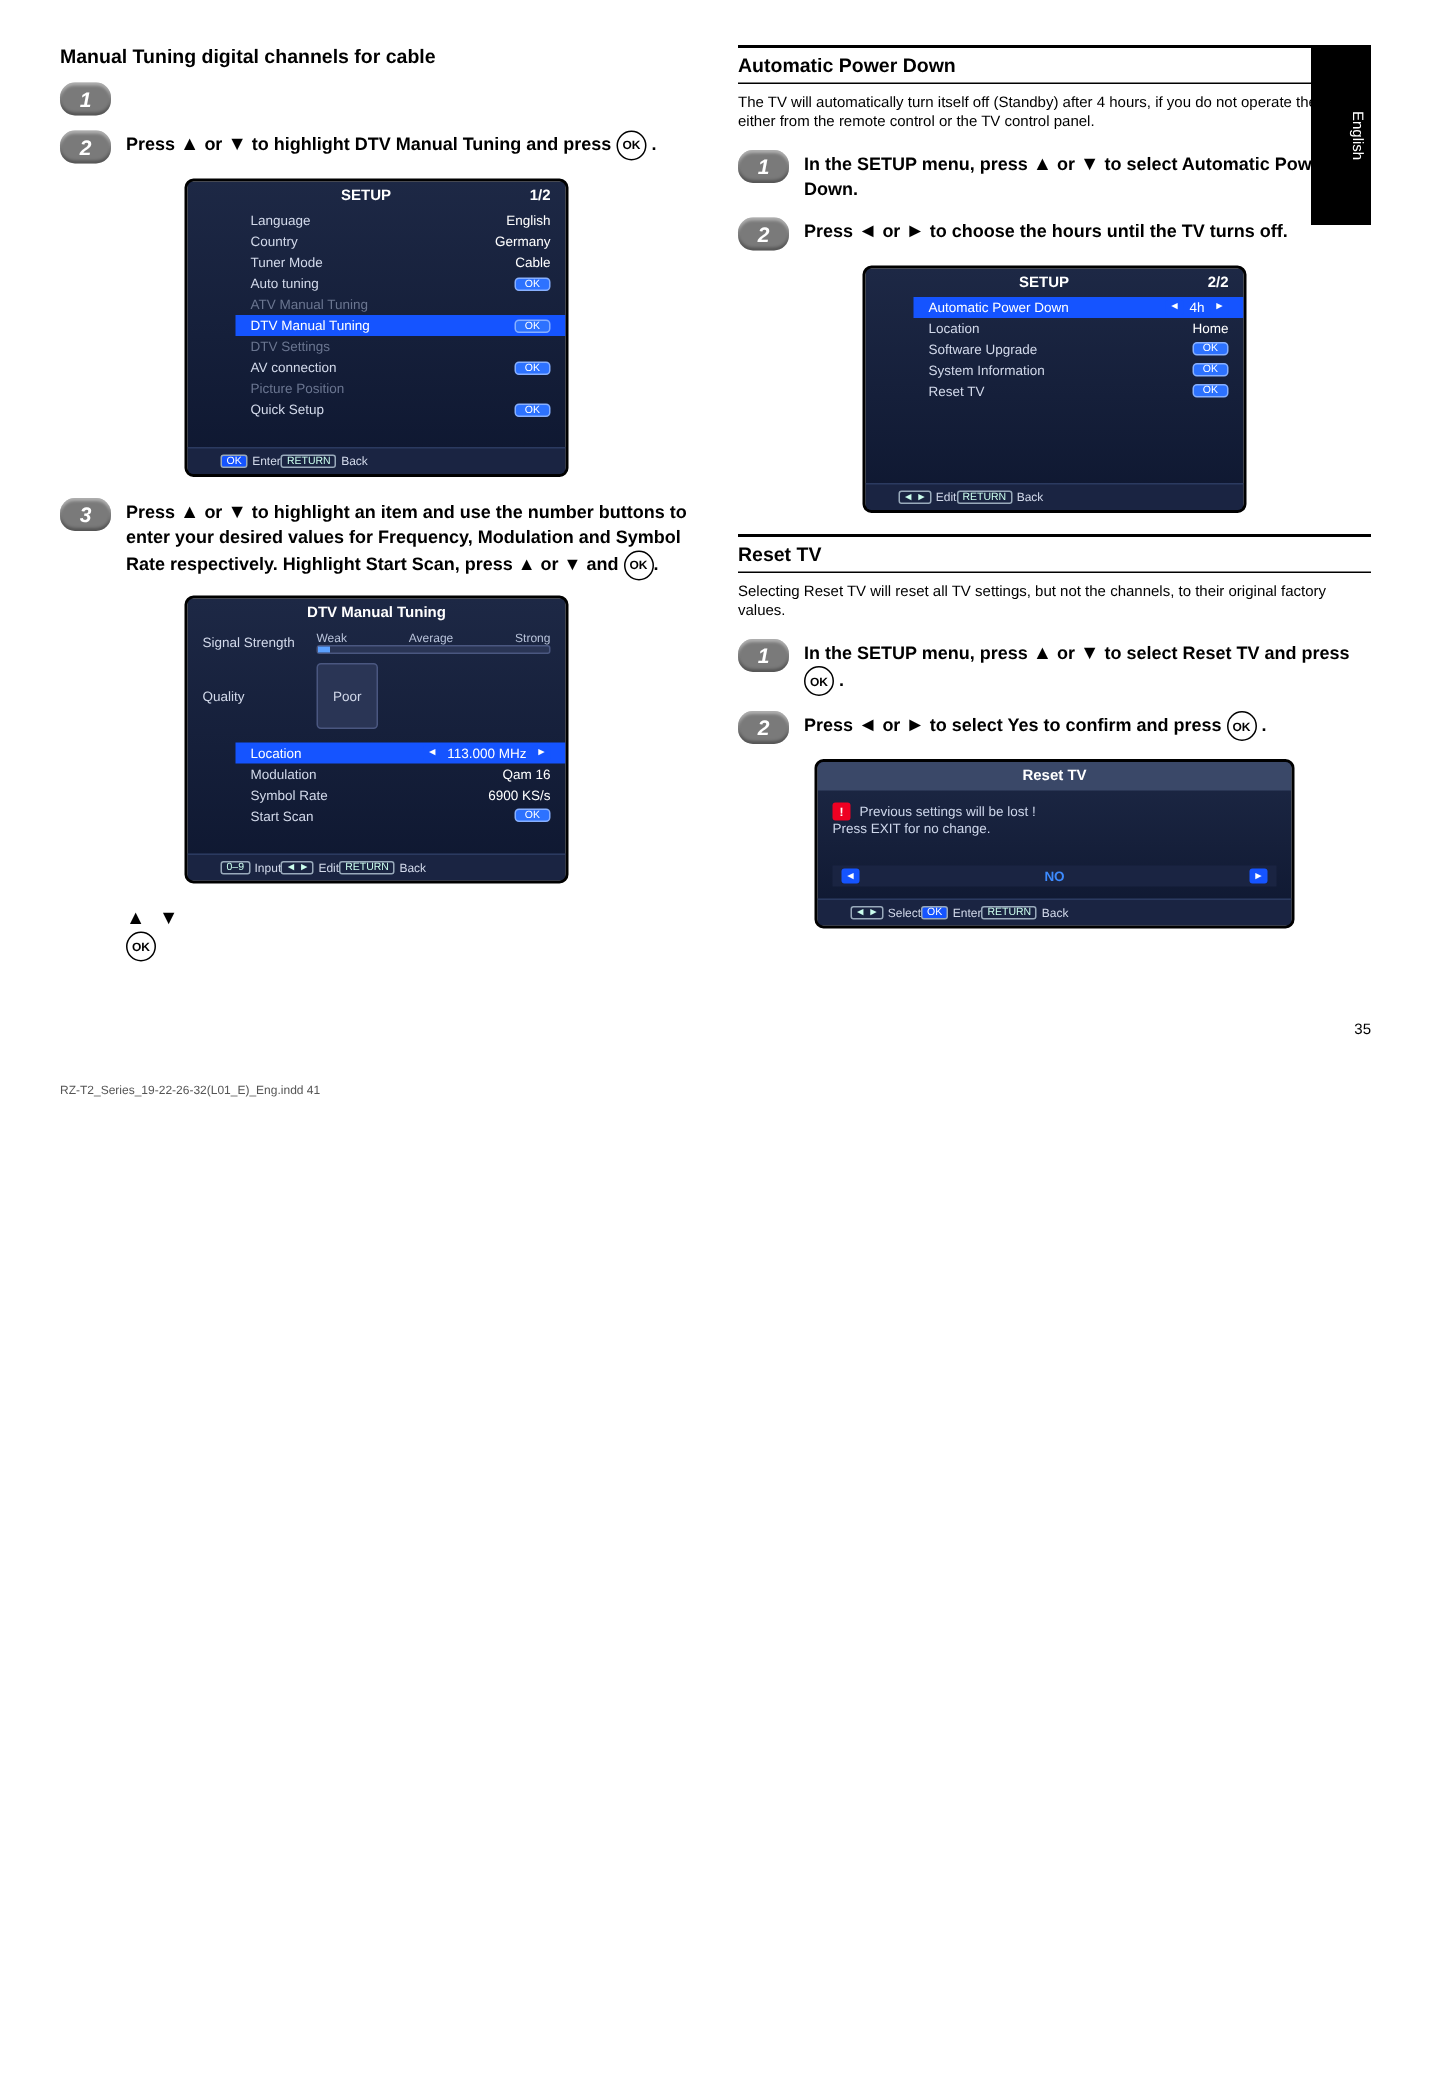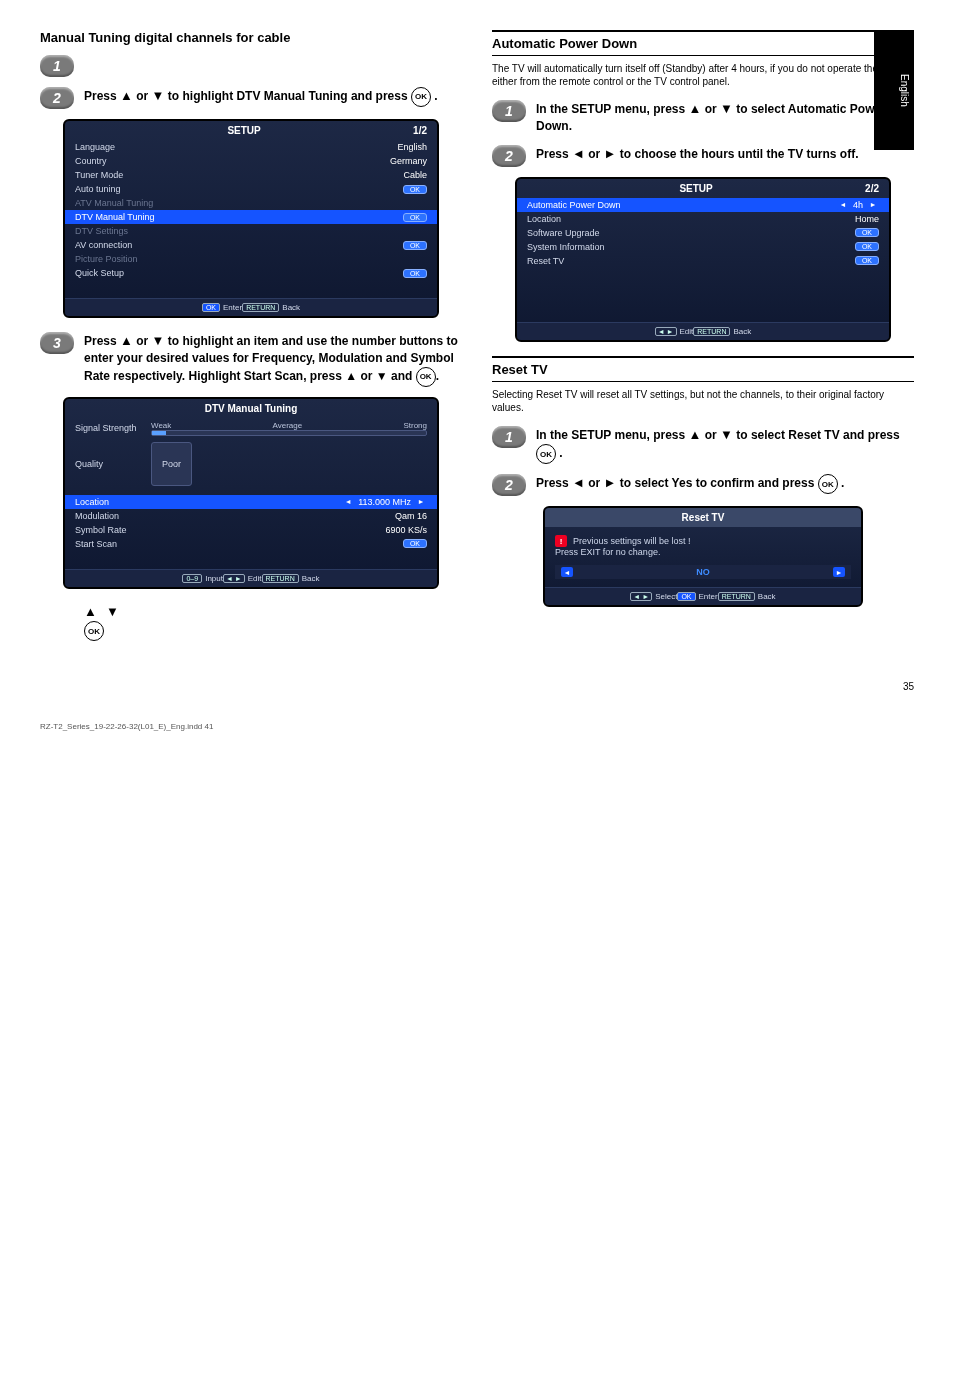--- a/index.html
+++ b/index.html
@@ -60,21 +60,21 @@
     vertical-align: middle;
   }
   .tri { font-size: 13px; }
   .indent { margin-left: 44px; font-size: 11px; line-height: 1.4; margin-bottom: 10px; }
 
   
   .osd {
     background: linear-gradient(#1d2845, #0e1730);
     border: 2px solid #000;
     border-radius: 6px;
-    width: 376px;
+    width: 256px;
     margin: 6px auto 14px auto;
     color: #d2d9ea;
     font-size: 9px;
     overflow: hidden;
   }
   .osd-header {
     display: flex;
     justify-content: space-between;
     padding: 4px 10px;
     font-weight: bold;
@@ -82,20 +82,21 @@
     font-size: 10px;
   }
   .osd-header .hcenter { flex: 1; text-align: center; }
   .osd-header .hright { }
   .osd-row {
     display: flex;
     justify-content: space-between;
     align-items: center;
     padding: 1px 10px;
     min-height: 14px;
+    margin-left: 32px;
   }
   .osd-row.sel { background: #1554ff; color: #fff; }
   .osd-row.dim { color: #6a7590; }
   .osd-row .val { color: #fff; }
   .okpill {
     background: #2d72ff;
     color: #fff;
     border: 1px solid #88b0ff;
     border-radius: 3px;
     padding: 0 6px;
@@ -114,23 +115,23 @@
     height: 10px;
     display: inline-flex;
     align-items: center;
     justify-content: center;
     font-size: 7px;
     border-radius: 2px;
   }
   .osd-blank { height: 18px; }
   .osd-footer {
     display: flex;
-    justify-content: center;
-    align-items: center;
-    padding: 4px 2px;
+    justify-content: flex-start;
+    align-items: center;
+    padding: 4px 22px;
     background: #1a2442;
     border-top: 1px solid #2b3a60;
     font-size: 8px;
   }
   .foot-item { display: flex; align-items: center; gap: 3px; }
   .key-ok { border: 1px solid #9ab; background:#1554ff; color:#fff; padding: 0 3px; border-radius: 2px; font-size: 7px; }
   .key-return { border: 1px solid #9ab; color:#cfe; padding: 0 3px; border-radius: 2px; font-size: 7px; }
   .key-nav { border: 1px solid #9ab; color:#cfe; padding: 0 2px; border-radius: 2px; font-size: 7px; }
 
   
@@ -142,21 +143,21 @@
   .sig-bar .fill { height:100%; width:5%; background:#5aa0ff; }
   .qual-pill { background:#2a3555; border:1px solid #4a5780; border-radius:3px; padding:16px 10px; display:inline-block; }
   .osd-divider { height:6px; }
 
   
   .reset-osd { width: 320px; }
   .reset-header { background:#3a4868; text-align:center; padding:4px; font-weight:bold; color:#fff; font-size:10px; }
   .reset-body { padding:8px 10px; }
   .warn-line { display:flex; align-items:center; gap:6px; color:#cdd6ea; font-size:9px; }
   .warn-icon { width:12px; height:12px; background:#e02; border-radius:2px; display:inline-flex; align-items:center; justify-content:center; color:#fff; font-size:8px; font-weight:bold; }
-  .no-bar { margin-top:8px; background:#1a2442; display:flex; align-items:flex-end; justify-content:space-between; padding:2px 6px; }
+  .no-bar { margin-top:20px; background:#1a2442; display:flex; align-items:flex-end; justify-content:space-between; padding:2px 6px; }
   .no-bar .center { flex:1; text-align:center; color:#3d8bff; font-weight:bold; }
 
   .page-num { text-align: right; margin-top: 30px; font-size: 10px; }
 
   .glossary-note { font-size: 8px; color: #555; margin-top: 30px; }
 </style>
 </head>
 <body>
 
 <div class="page-tab">English</div>

